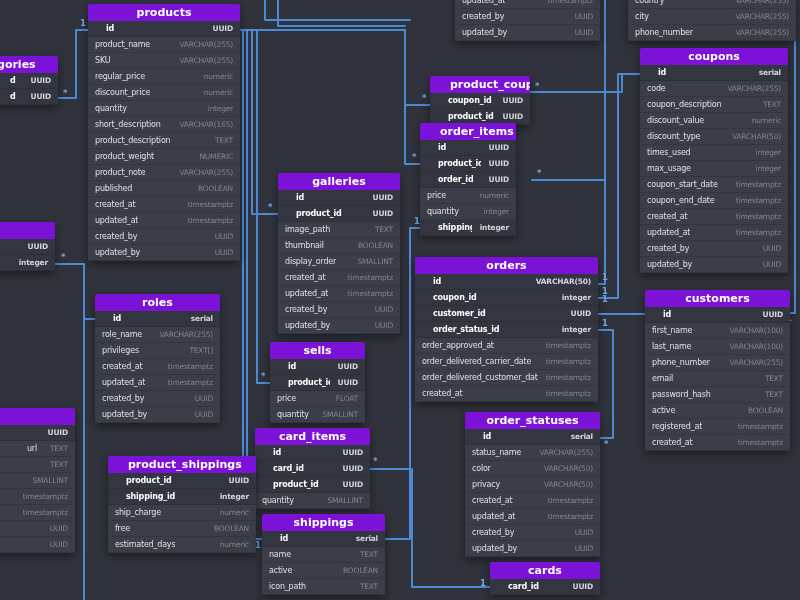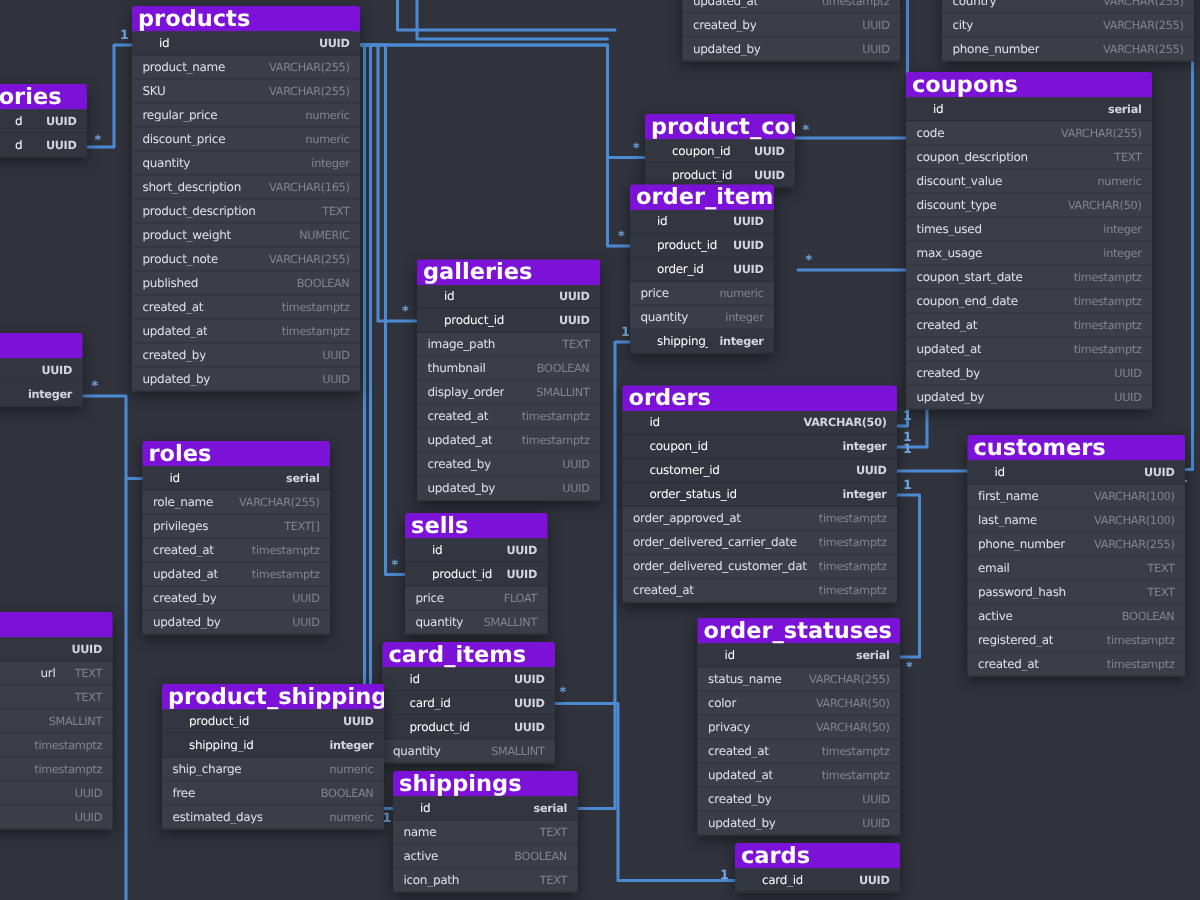--- a/index.html
+++ b/index.html
@@ -1,27 +1,27 @@
 <!DOCTYPE html>
 <html><head>
 <meta charset="utf-8">
 <style>
   html,body{margin:0;padding:0;background:#30333c;width:800px;height:600px;overflow:hidden;
     font-family:"DejaVu Sans","Liberation Sans",sans-serif;}
   #canvas{position:relative;width:800px;height:600px;background:#30333c;overflow:hidden;}
   #rel-svg{position:absolute;left:0;top:0;z-index:1;}
   .table{position:absolute;z-index:2;box-shadow:0 3px 9px rgba(0,0,0,.45);border-radius:2px;}
-  .t-header{height:17px;background:#7c12d8;color:#fff;font-size:15px;font-weight:bold;
-    line-height:17px;padding:0 4px;border-radius:2px 2px 0 0;white-space:nowrap;overflow:hidden;}
+  .t-header{height:17px;background:#7c12d8;color:#fff;font-size:11px;font-weight:bold;
+    line-height:17px;padding:0 20px;border-radius:2px 2px 0 0;white-space:nowrap;overflow:hidden;text-align:center;}
   .t-body{background:#3b3e48;}
   .t-row{height:16px;display:flex;justify-content:space-between;align-items:center;
     padding:0 7px;border-bottom:1px solid rgba(0,0,0,.12);box-sizing:border-box;white-space:nowrap;overflow:hidden;}
   .t-row.key{background:#333540;}
   .f-name{font-size:8px;color:#dfe0e7;letter-spacing:-0.2px;overflow:hidden;}
-  .t-row.key .f-name{color:#ffffff;font-weight:normal;padding-left:11px;}
+  .t-row.key .f-name{color:#ffffff;font-weight:bold;padding-left:11px;}
   .f-type{font-size:7.5px;color:#82848f;margin-left:8px;letter-spacing:-0.2px;flex-shrink:0;}
   .t-row.key .f-type{color:#d4d5dd;font-weight:bold;}
   .marker{font-size:8.5px;font-weight:bold;fill:#74a9e4;}
 </style>
 </head>
 <body>
 
 <div id="canvas">
   <svg id="rel-svg" width="800" height="600">
       <polyline points="58,98 76,98 76,30 88,30" fill="none" stroke="#4c8bd4" stroke-width="2" stroke-linejoin="round" stroke-linecap="round"></polyline>
@@ -306,21 +306,21 @@
         <div class="t-row">
           <span class="f-name">created_by</span>
           <span class="f-type">UUID</span>
         </div>
         <div class="t-row">
           <span class="f-name">updated_by</span>
           <span class="f-type">UUID</span>
         </div>
       </div>
     </div>
-    <div class="table t-coupons" style="left: 604px; top: 48px; width: 164px;">
+    <div class="table t-coupons" style="left: 640px; top: 48px; width: 148px;">
       <div class="t-header"><span>coupons</span></div>
       <div class="t-body">
         <div class="t-row key">
           <span class="f-name">id</span>
           <span class="f-type">serial</span>
         </div>
         <div class="t-row">
           <span class="f-name">code</span>
           <span class="f-type">VARCHAR(255)</span>
         </div>

